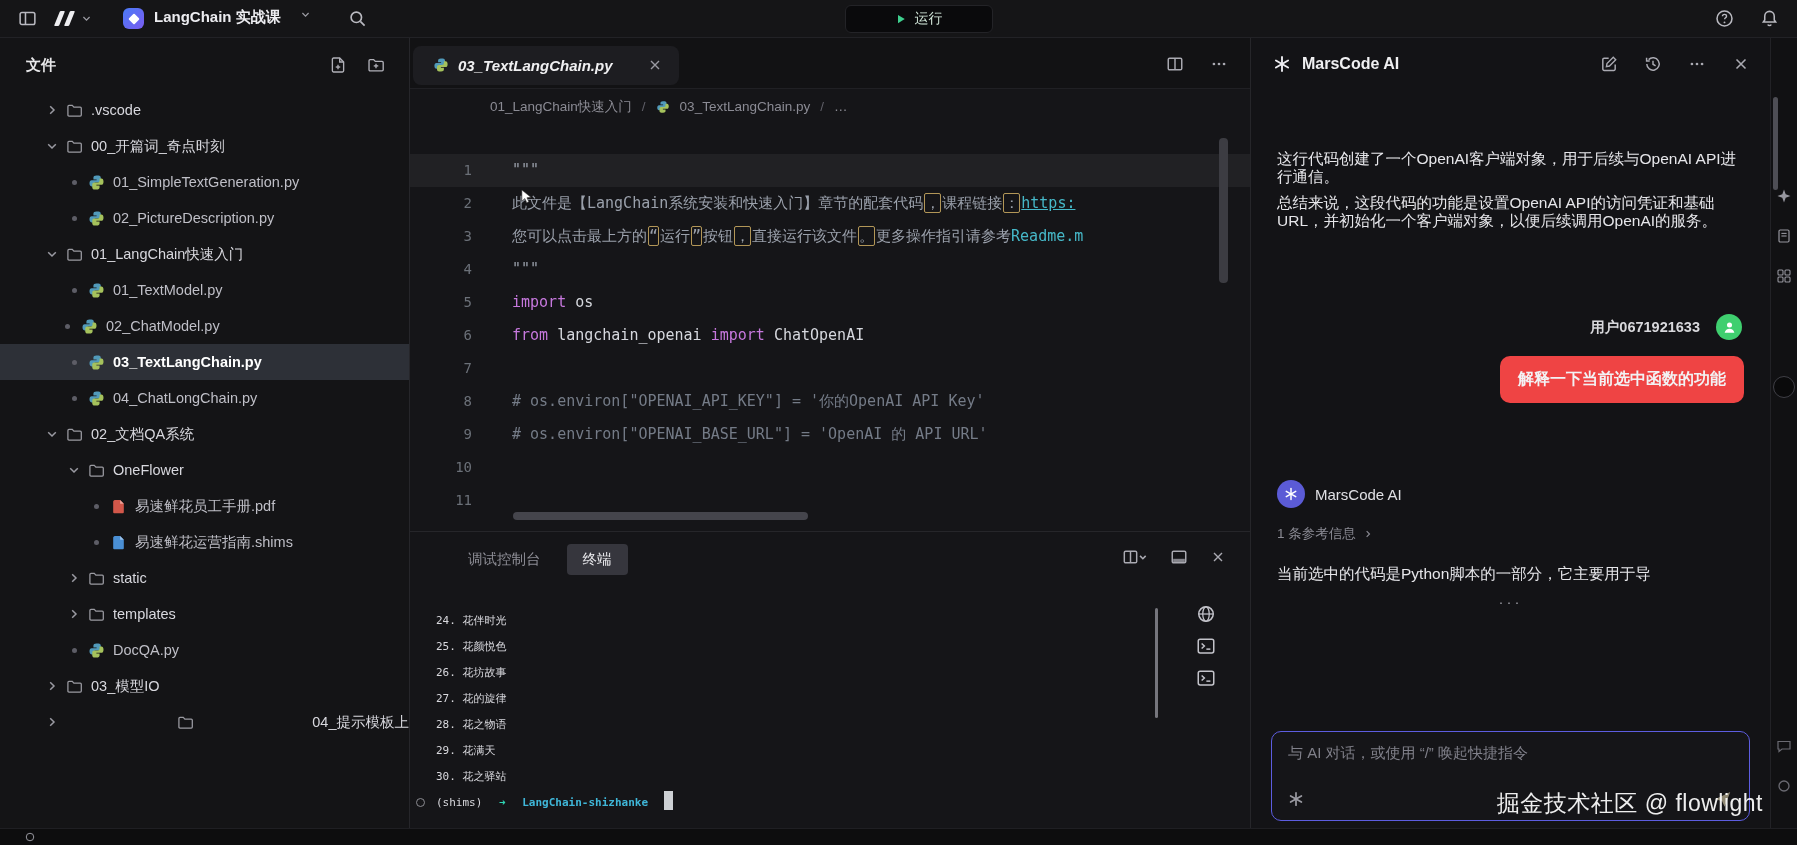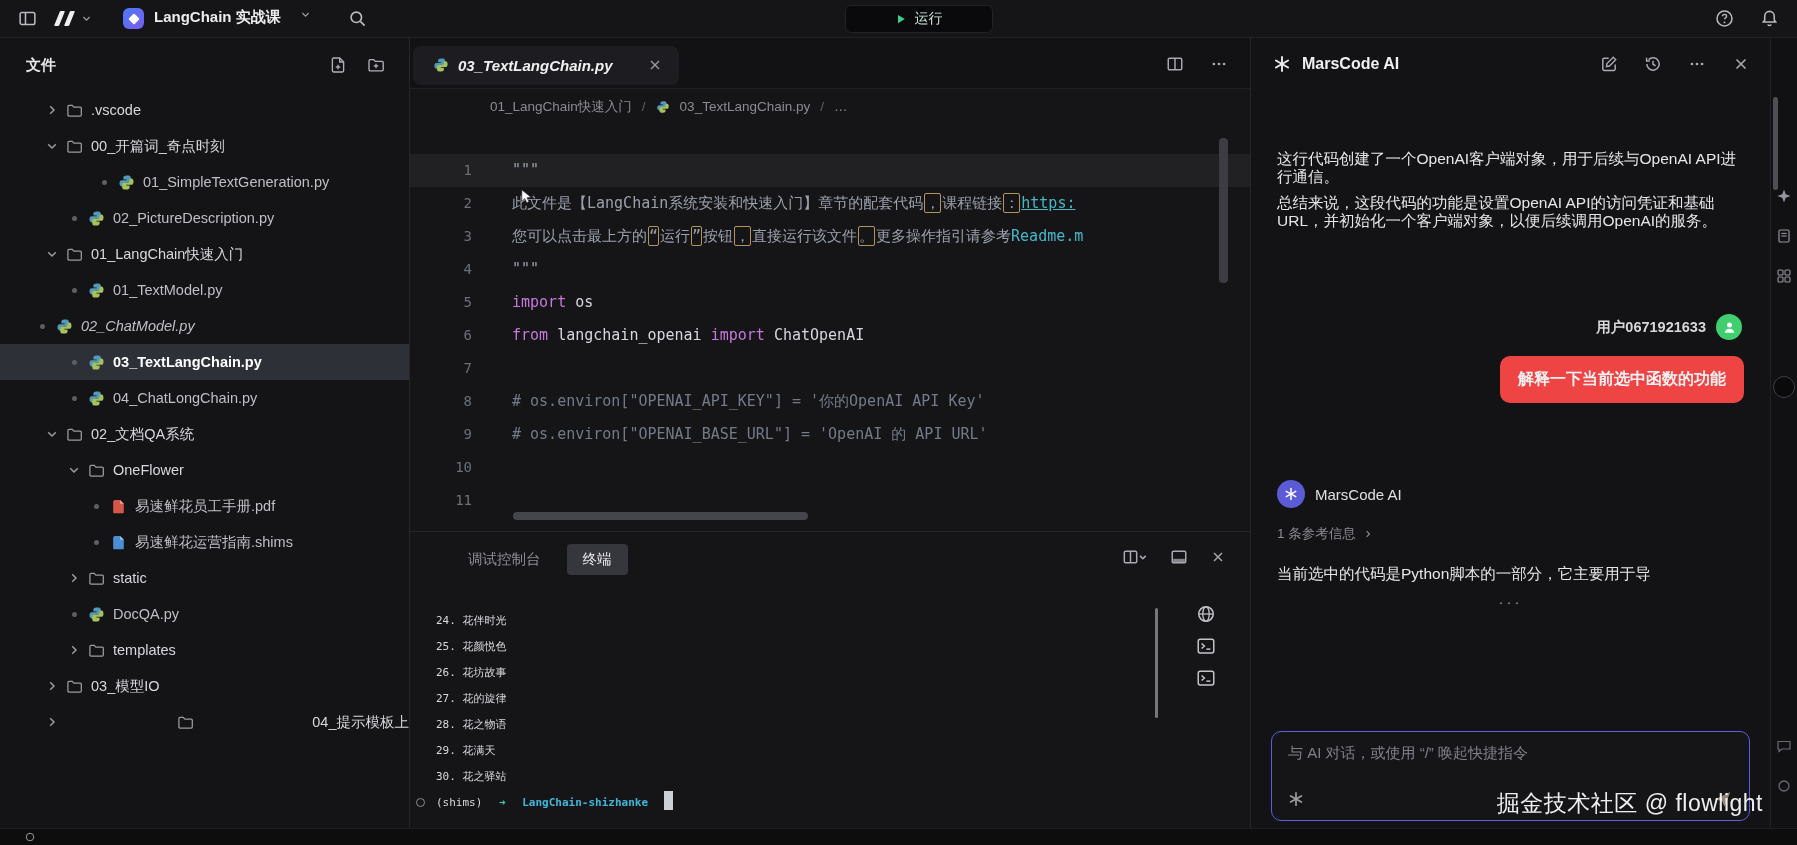--- a/index.html
+++ b/index.html
@@ -109,21 +109,21 @@
   .ai-panel { width: 520px; background: #131316; border-left: 1px solid #26262a; position: relative; display: flex; flex-direction: column; }
   .ai-header { height: 52px; display: flex; align-items: center; padding: 0 20px 0 22px; gap: 11px; }
   .ai-logo { width: 18px; height: 18px; color: #ececf0; }
   .ai-title { font-size: 16px; font-weight: 700; color: #f0f0f2; }
   .ai-header-actions { margin-left: auto; display: flex; gap: 26px; }
   .ai-header-actions .ic { width: 18px; height: 18px; color: #aaaab2; cursor: pointer; }
   .ai-body { flex: 1; padding: 0 26px; overflow: hidden; }
   .ai-msg { font-size: 15.5px; line-height: 18px; color: #e6e6ea; }
   .m1 { margin-top: 60px; }
   .m2 { margin-top: 8px; }
-  .user-row { margin-top: 82px; height: 30px; display: flex; align-items: center; justify-content: flex-end; gap: 10px; padding-right: 2px; }
+  .user-row { margin-top: 82px; height: 30px; display: flex; align-items: center; justify-content: flex-end; gap: 16px; padding-right: 2px; }
   .user-name { font-size: 14.5px; font-weight: 600; color: #d8d8dc; }
   .u-avatar { width: 26px; height: 26px; border-radius: 50%; background: #3fcf6f; display: flex; align-items: center; justify-content: center; flex: none; }
   .u-avatar .ic { width: 15px; height: 15px; }
   .bubble-row { margin-top: 14px; display: flex; justify-content: flex-end; }
   .user-bubble { background: #ef4444; border-radius: 10px; padding: 13px 18px; font-size: 16px; font-weight: 700; color: #f2f2f4; }
   .ai-row { margin-top: 76px; height: 30px; display: flex; align-items: center; gap: 10px; }
   .m-avatar { width: 28px; height: 28px; border-radius: 50%; background: #5b5bd6; color: #fff; display: flex; align-items: center; justify-content: center; flex: none; }
   .m-avatar .ic { width: 14px; height: 14px; }
   .ai-name { font-size: 15px; color: #e0e0e4; }
   .ref-row { margin-top: 16px; display: flex; align-items: center; gap: 6px; font-size: 13.5px; color: #8b8b94; cursor: pointer; }
@@ -258,21 +258,21 @@
               <path d="M4.2 6.2l3.8 3.8 3.8-3.8" fill="none" stroke="currentColor" stroke-width="1.5"></path>
             </svg>
           </span>
           <span class="ti">
             <svg viewBox="0 0 16 16">
               <path d="M1.8 4.2c0-.6.4-1 1-1h3.1l1.5 1.6h6c.5 0 1 .4 1 1v6.4c0 .6-.5 1-1 1H2.8c-.6 0-1-.4-1-1z" fill="none" stroke="currentColor" stroke-width="1.2"></path>
             </svg>
           </span>
           <span class="tl tf">00_开篇词_奇点时刻</span>
         </div>
-        <div class="tree-row" style="padding-left: 96px;">
+        <div class="tree-row" style="padding-left: 66px;">
           <span class="tw">
             <span class="tree-dot"></span>
           </span>
           <span class="ti">
             <svg viewBox="0 0 16 16">
               <path d="M7.9 1.4c-1.8 0-2.8.8-2.8 2v1.8h3v.7H3.4c-1.2 0-2 1-2 2.9 0 1.8.8 2.9 2 2.9h1.7V9.9c0-1.1.9-2 2-2h3c1 0 1.9-.8 1.9-1.9V3.4c0-1.2-1-2-2.1-2z" fill="#519aba"></path>
               <path d="M8.1 14.6c1.8 0 2.8-.8 2.8-2v-1.8h-3v-.7h4.7c1.2 0 2-1 2-2.9 0-1.8-.8-2.9-2-2.9h-1.7v1.8c0 1.1-.9 2-2 2h-3c-1 0-1.9.8-1.9 1.9v2.6c0 1.2 1 2 2.1 2z" fill="#a5c25c"></path>
             </svg>
           </span>
           <span class="tl">01_SimpleTextGeneration.py</span>
@@ -307,21 +307,21 @@
             <span class="tree-dot"></span>
           </span>
           <span class="ti">
             <svg viewBox="0 0 16 16">
               <path d="M7.9 1.4c-1.8 0-2.8.8-2.8 2v1.8h3v.7H3.4c-1.2 0-2 1-2 2.9 0 1.8.8 2.9 2 2.9h1.7V9.9c0-1.1.9-2 2-2h3c1 0 1.9-.8 1.9-1.9V3.4c0-1.2-1-2-2.1-2z" fill="#519aba"></path>
               <path d="M8.1 14.6c1.8 0 2.8-.8 2.8-2v-1.8h-3v-.7h4.7c1.2 0 2-1 2-2.9 0-1.8-.8-2.9-2-2.9h-1.7v1.8c0 1.1-.9 2-2 2h-3c-1 0-1.9.8-1.9 1.9v2.6c0 1.2 1 2 2.1 2z" fill="#a5c25c"></path>
             </svg>
           </span>
           <span class="tl">01_TextModel.py</span>
         </div>
-        <div class="tree-row" style="padding-left: 34px; font-style: italic;">
+        <div class="tree-row" style="padding-left: 59px;">
           <span class="tw">
             <span class="tree-dot"></span>
           </span>
           <span class="ti">
             <svg viewBox="0 0 16 16">
               <path d="M7.9 1.4c-1.8 0-2.8.8-2.8 2v1.8h3v.7H3.4c-1.2 0-2 1-2 2.9 0 1.8.8 2.9 2 2.9h1.7V9.9c0-1.1.9-2 2-2h3c1 0 1.9-.8 1.9-1.9V3.4c0-1.2-1-2-2.1-2z" fill="#519aba"></path>
               <path d="M8.1 14.6c1.8 0 2.8-.8 2.8-2v-1.8h-3v-.7h4.7c1.2 0 2-1 2-2.9 0-1.8-.8-2.9-2-2.9h-1.7v1.8c0 1.1-.9 2-2 2h-3c-1 0-1.9.8-1.9 1.9v2.6c0 1.2 1 2 2.1 2z" fill="#a5c25c"></path>
             </svg>
           </span>
           <span class="tl">02_ChatModel.py</span>
@@ -408,42 +408,42 @@
           </span>
           <span class="ti">
             <svg viewBox="0 0 16 16">
               <path d="M1.8 4.2c0-.6.4-1 1-1h3.1l1.5 1.6h6c.5 0 1 .4 1 1v6.4c0 .6-.5 1-1 1H2.8c-.6 0-1-.4-1-1z" fill="none" stroke="currentColor" stroke-width="1.2"></path>
             </svg>
           </span>
           <span class="tl tf">static</span>
         </div>
         <div class="tree-row" style="padding-left: 66px;">
           <span class="tw">
+            <svg viewBox="0 0 16 16">
+              <path d="M6.2 4.2l3.8 3.8-3.8 3.8" fill="none" stroke="currentColor" stroke-width="1.5"></path>
+            </svg>
+          </span>
+          <span class="ti">
+            <svg viewBox="0 0 16 16">
+              <path d="M1.8 4.2c0-.6.4-1 1-1h3.1l1.5 1.6h6c.5 0 1 .4 1 1v6.4c0 .6-.5 1-1 1H2.8c-.6 0-1-.4-1-1z" fill="none" stroke="currentColor" stroke-width="1.2"></path>
+            </svg>
+          </span>
+          <span class="tl tf">templates</span>
+        </div>
+        <div class="tree-row" style="padding-left: 66px;">
+          <span class="tw">
             <span class="tree-dot"></span>
           </span>
           <span class="ti">
             <svg viewBox="0 0 16 16">
               <path d="M7.9 1.4c-1.8 0-2.8.8-2.8 2v1.8h3v.7H3.4c-1.2 0-2 1-2 2.9 0 1.8.8 2.9 2 2.9h1.7V9.9c0-1.1.9-2 2-2h3c1 0 1.9-.8 1.9-1.9V3.4c0-1.2-1-2-2.1-2z" fill="#519aba"></path>
               <path d="M8.1 14.6c1.8 0 2.8-.8 2.8-2v-1.8h-3v-.7h4.7c1.2 0 2-1 2-2.9 0-1.8-.8-2.9-2-2.9h-1.7v1.8c0 1.1-.9 2-2 2h-3c-1 0-1.9.8-1.9 1.9v2.6c0 1.2 1 2 2.1 2z" fill="#a5c25c"></path>
             </svg>
           </span>
           <span class="tl">DocQA.py</span>
-        </div>
-        <div class="tree-row" style="padding-left: 66px;">
-          <span class="tw">
-            <svg viewBox="0 0 16 16">
-              <path d="M6.2 4.2l3.8 3.8-3.8 3.8" fill="none" stroke="currentColor" stroke-width="1.5"></path>
-            </svg>
-          </span>
-          <span class="ti">
-            <svg viewBox="0 0 16 16">
-              <path d="M1.8 4.2c0-.6.4-1 1-1h3.1l1.5 1.6h6c.5 0 1 .4 1 1v6.4c0 .6-.5 1-1 1H2.8c-.6 0-1-.4-1-1z" fill="none" stroke="currentColor" stroke-width="1.2"></path>
-            </svg>
-          </span>
-          <span class="tl tf">templates</span>
         </div>
         <div class="tree-row" style="padding-left: 44px;">
           <span class="tw">
             <svg viewBox="0 0 16 16">
               <path d="M6.2 4.2l3.8 3.8-3.8 3.8" fill="none" stroke="currentColor" stroke-width="1.5"></path>
             </svg>
           </span>
           <span class="ti">
             <svg viewBox="0 0 16 16">
               <path d="M1.8 4.2c0-.6.4-1 1-1h3.1l1.5 1.6h6c.5 0 1 .4 1 1v6.4c0 .6-.5 1-1 1H2.8c-.6 0-1-.4-1-1z" fill="none" stroke="currentColor" stroke-width="1.2"></path>

